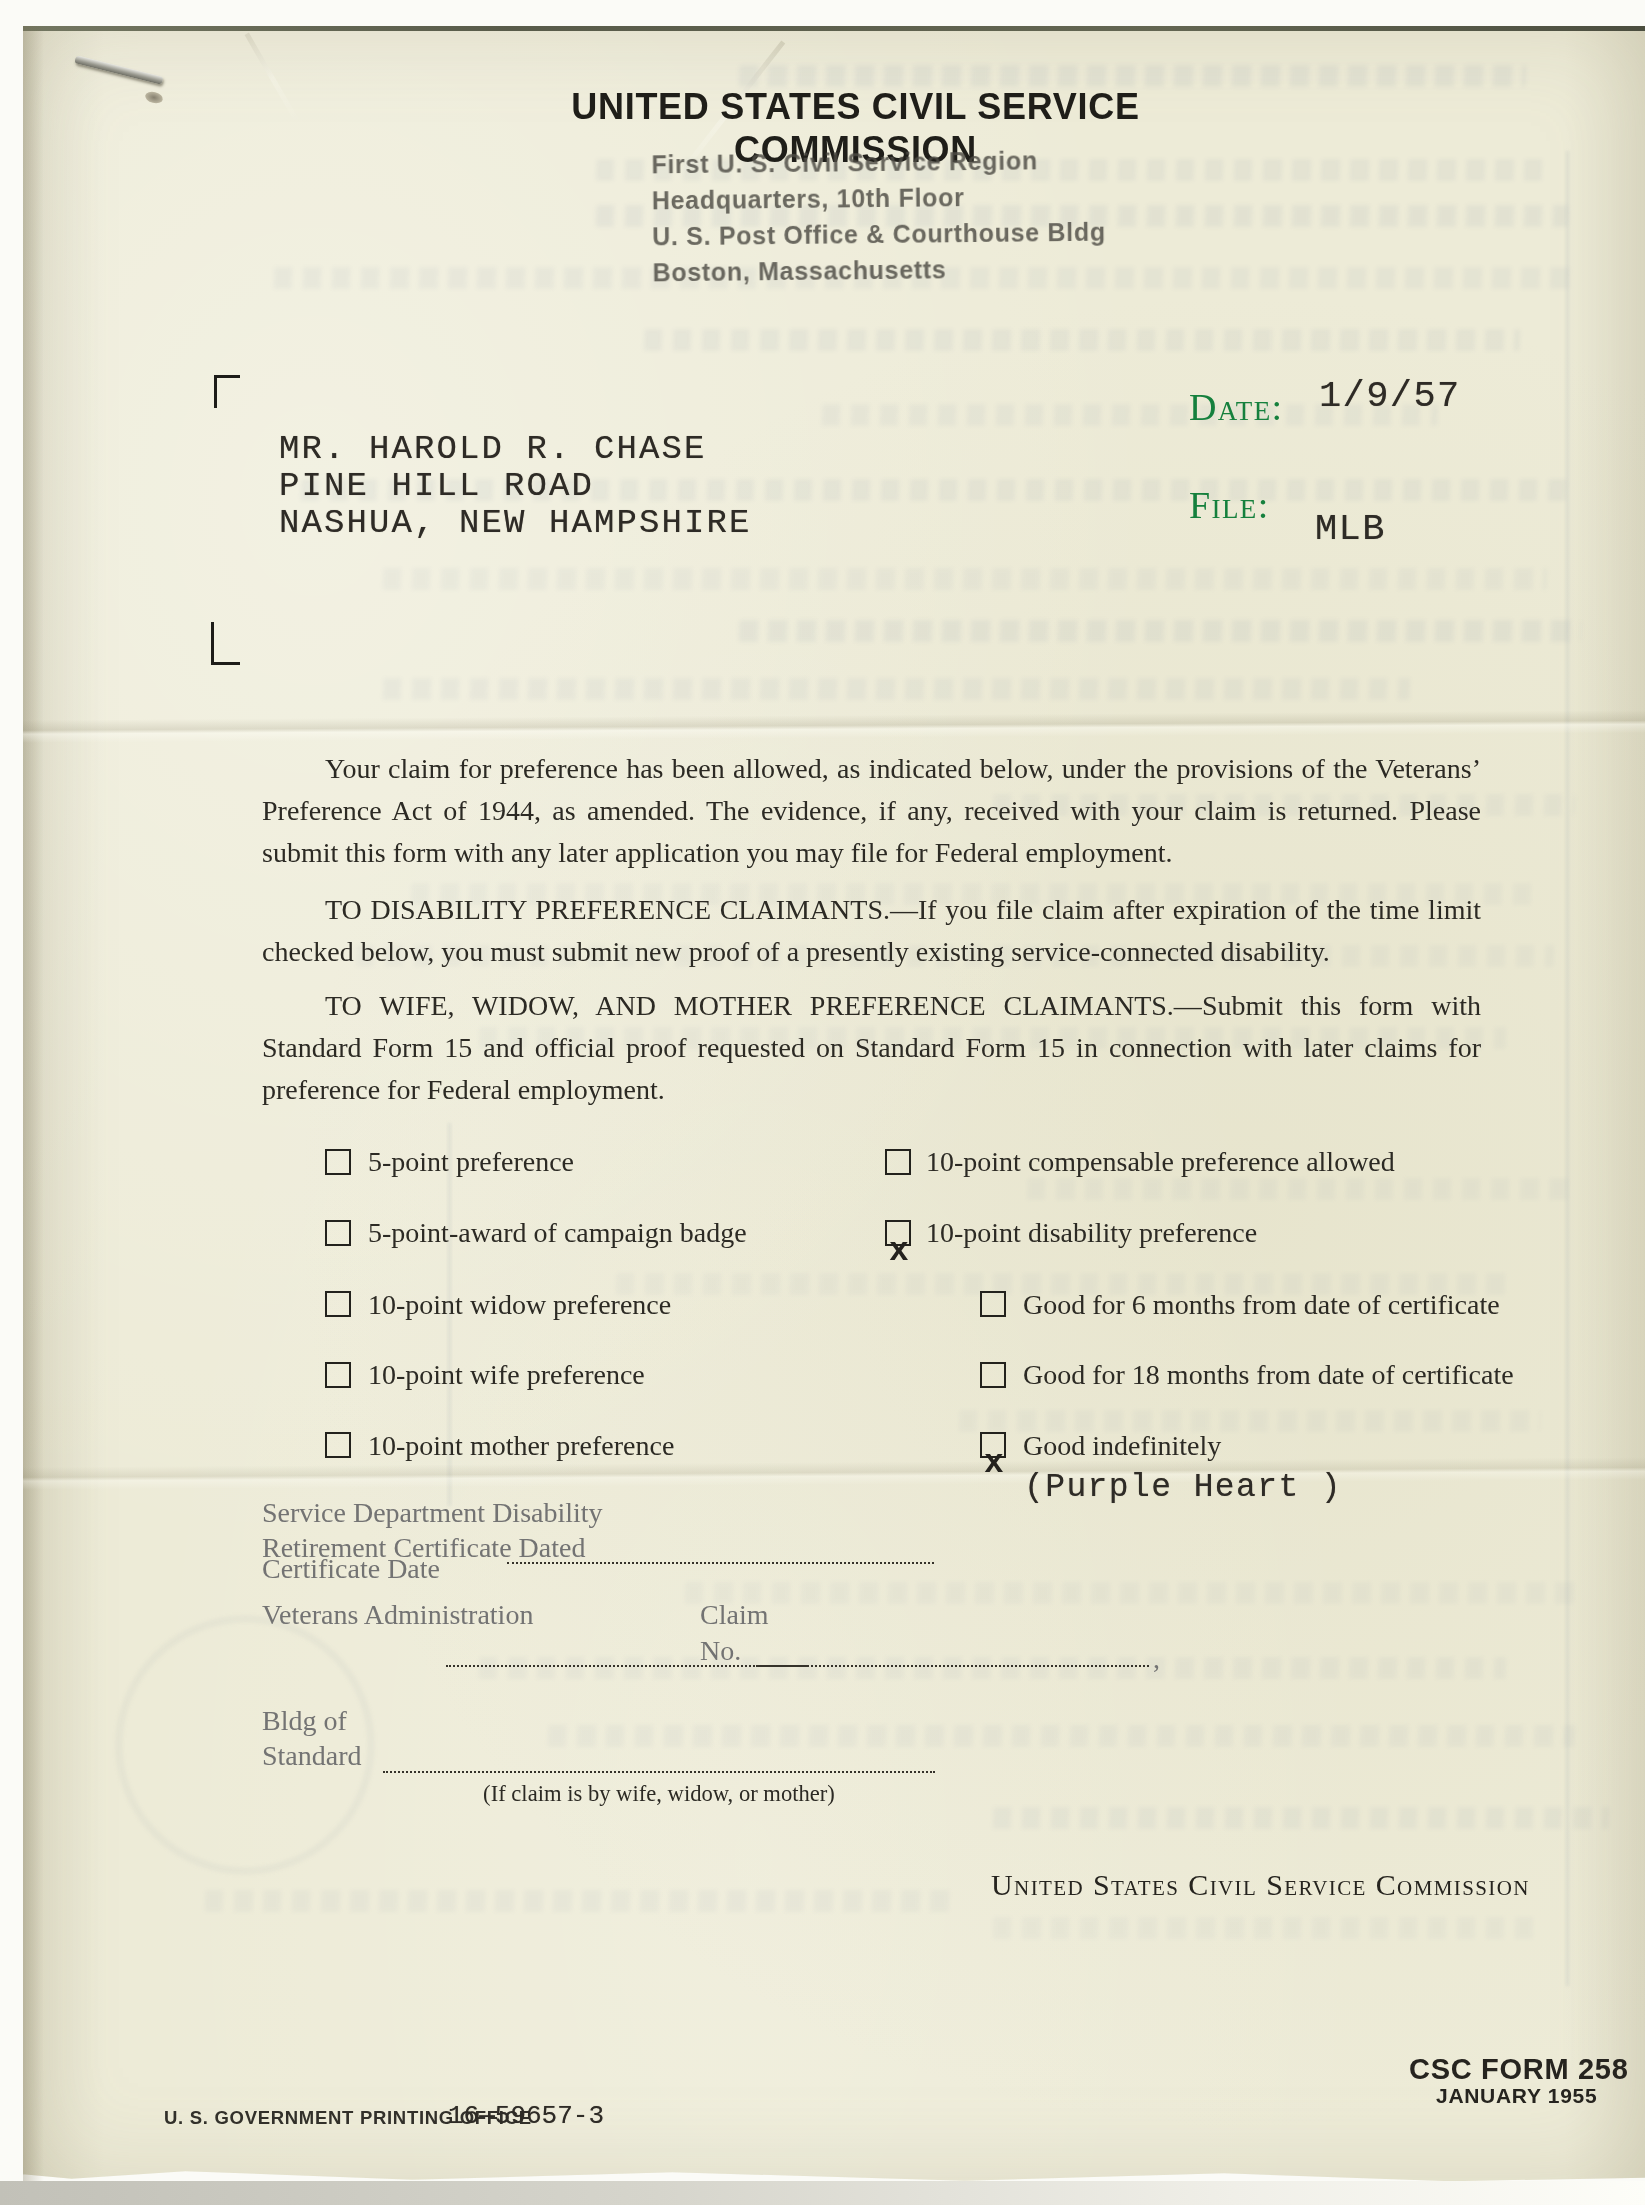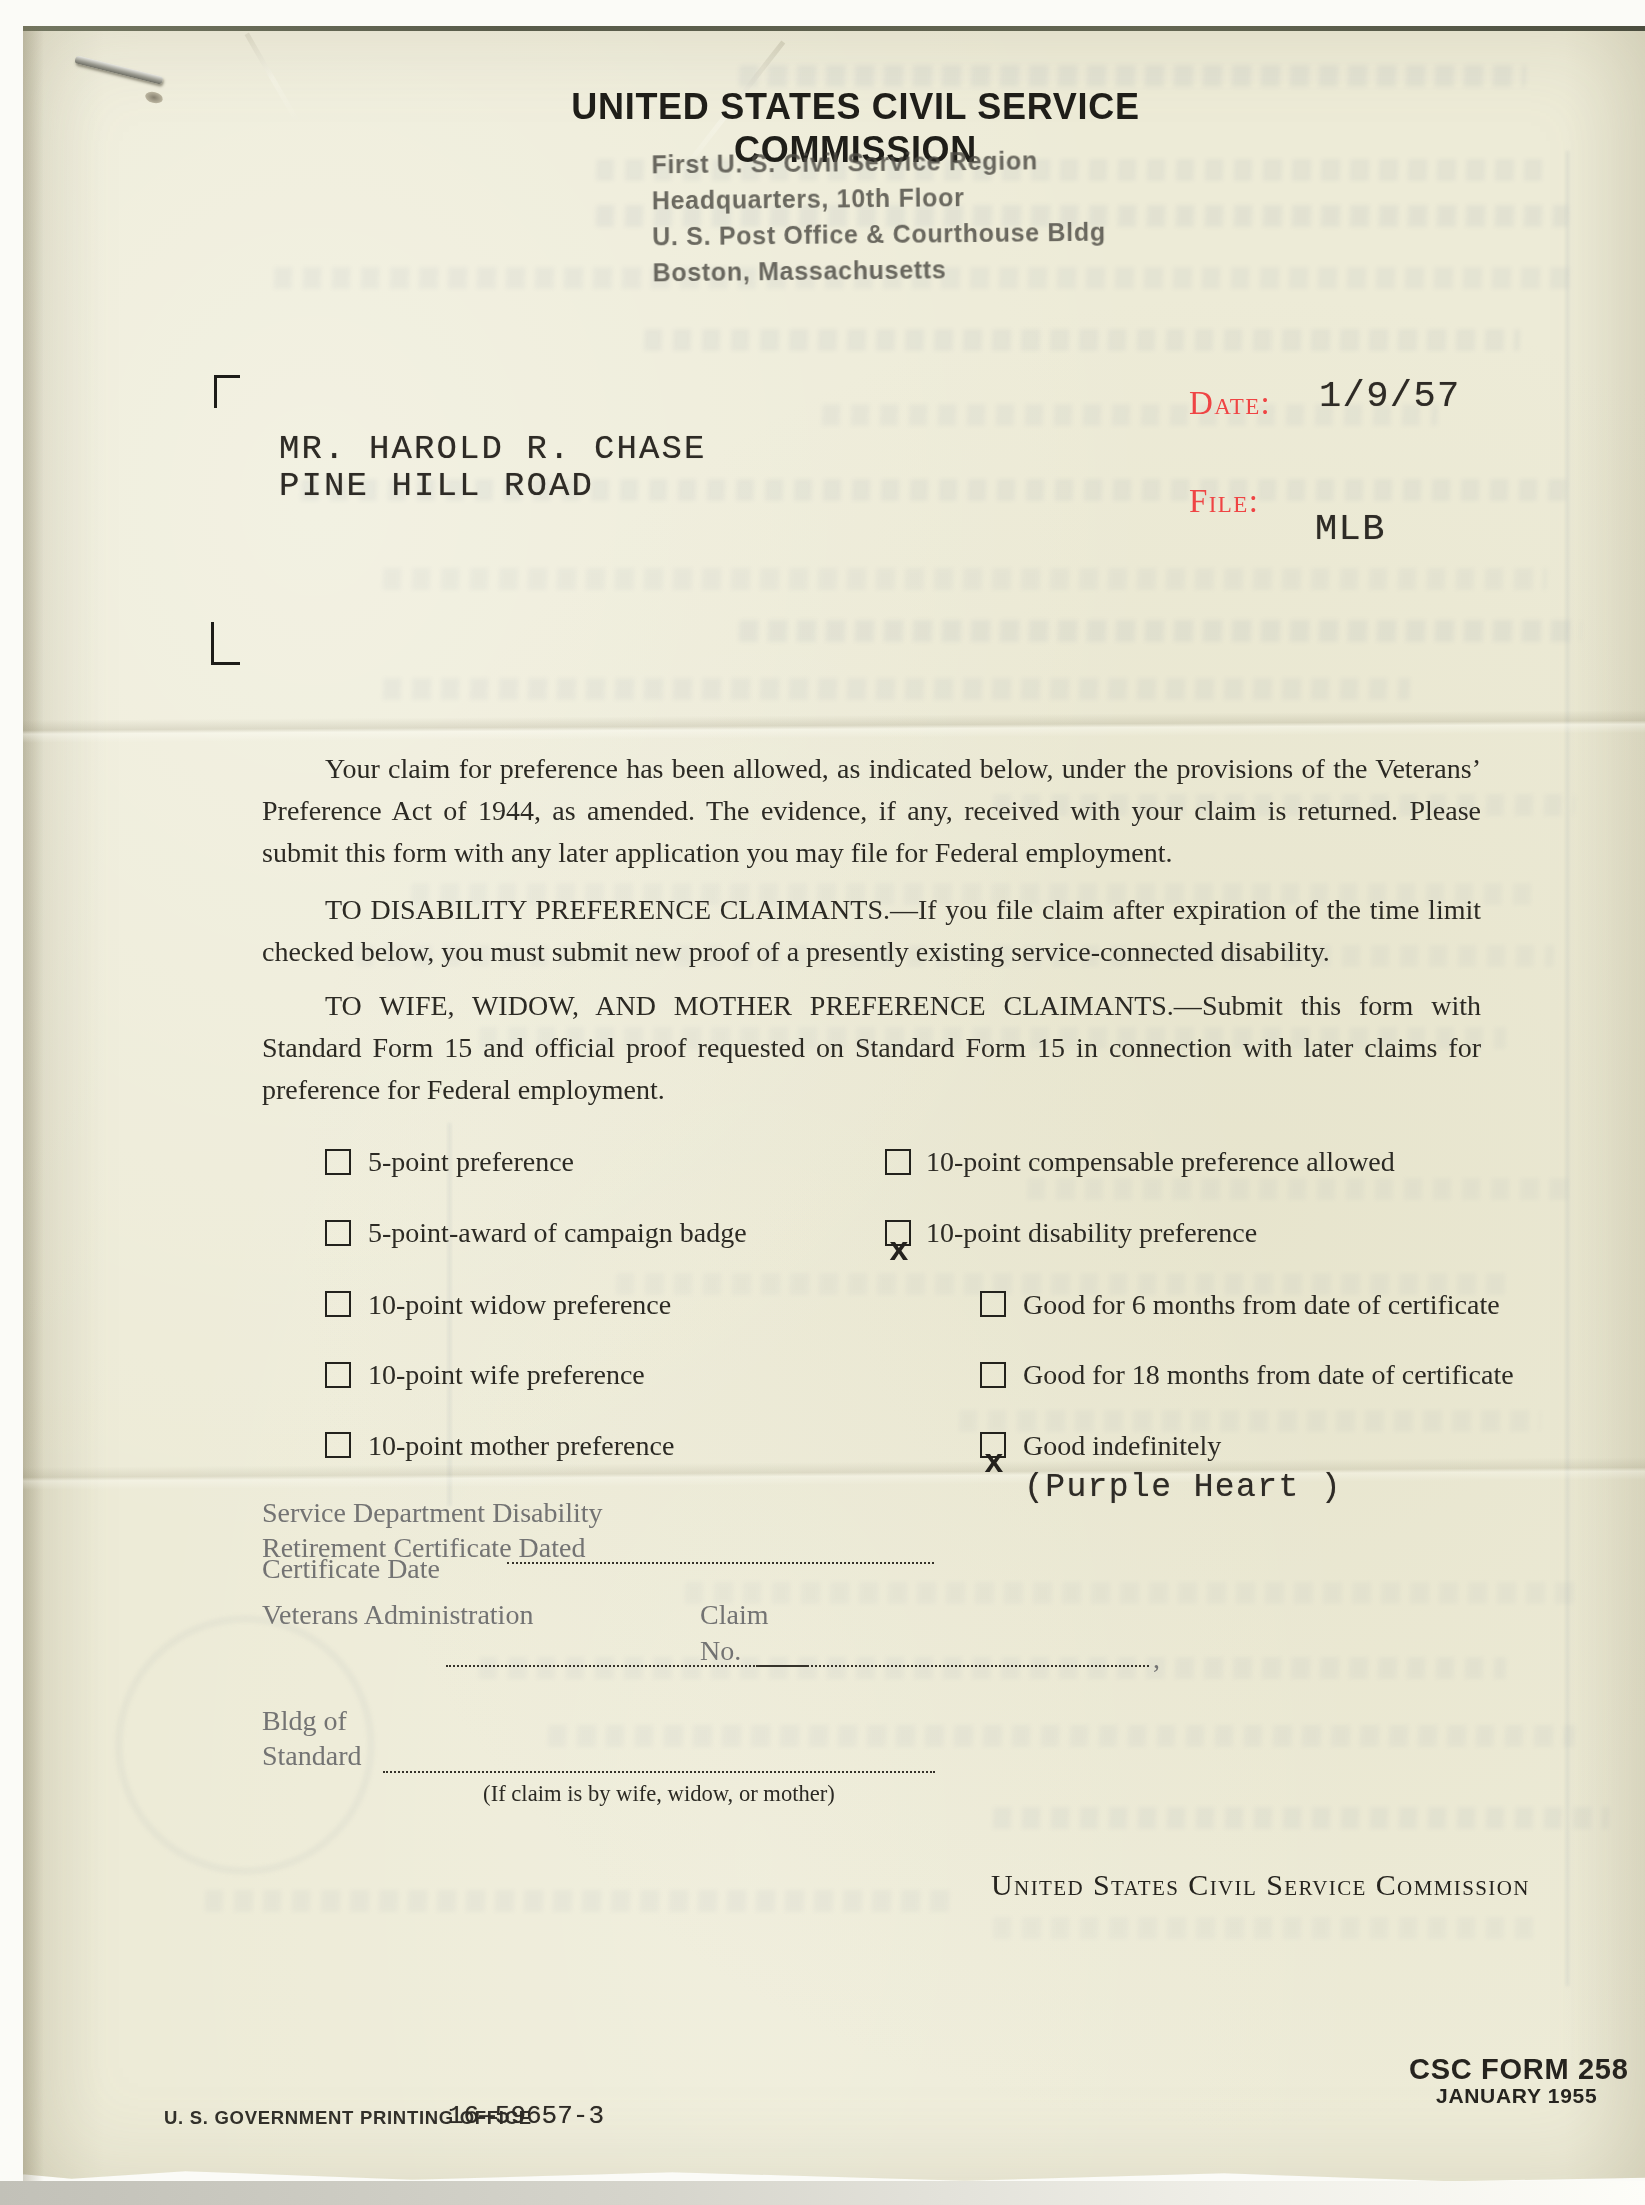--- a/index.html
+++ b/index.html
@@ -37,21 +37,21 @@
   .ghost-v{position:absolute;width:2.7px;background:rgba(118,134,158,.12);filter:blur(1.4px);}
   .ghost-circle{position:absolute;border:6.8px solid rgba(125,138,158,.08);border-radius:50%;filter:blur(2.1px);}
   
   .title{position:absolute;left:527px;top:86px;width:657px;text-align:center;
     font-family:"Liberation Sans","DejaVu Sans",sans-serif;font-weight:700;font-size:36px;
     letter-spacing:0.7px;color:#1f1e19;transform:scaleY(1.04);}
   .stamp{position:absolute;left:652px;top:144px;font-family:"Liberation Sans","DejaVu Sans",sans-serif;
     font-weight:700;font-size:25px;line-height:36px;color:#4e4c45;opacity:.82;
     letter-spacing:0.7px;transform:rotate(-.6deg);filter:blur(0.3px);}
   .smallcaps{font-variant:small-caps;}
-  .meta-label{position:absolute;font-size:33px;color:#ef4444;letter-spacing:1.4px;}
+  .meta-label{position:absolute;font-size:38px;color:#15803d;letter-spacing:1.4px;}
   .typed{font-family:"Liberation Mono","DejaVu Sans Mono",monospace;font-weight:400;color:#2e2b26;
     text-shadow:0 0 0.7px rgba(45,40,32,.55);}
   .addr{position:absolute;left:279px;top:431px;font-size:34px;line-height:37px;letter-spacing:2.1px;}
   .cropmark{position:absolute;border:0 solid #1d1c18;}
   .para{position:absolute;left:262px;width:1219px;font-size:28px;line-height:42px;color:#2c2a24;
     text-align:justify;text-indent:63px;}
   .box{position:absolute;width:22px;height:22px;border:2.7px solid #23221d;background:transparent;}
   .xmark{position:absolute;left:2.1px;top:11px;font-family:"Liberation Mono","DejaVu Sans Mono",monospace;
     font-weight:700;font-size:33px;color:#24221e;}
   .cblabel{position:absolute;font-size:28px;color:#2c2a24;}
@@ -125,20 +125,21 @@
   <div class="typed" style="position:absolute;left:1319px;top:375px;font-size:37px;letter-spacing:1.4px">1/9/57</div>
   <div class="meta-label smallcaps" style="left:1189px;top:483px">File:</div>
   <div class="typed" style="position:absolute;left:1315px;top:508px;font-size:37px;letter-spacing:1.4px">MLB</div>
 
   <div class="cropmark" style="left:214px;top:375px;width:23px;height:30px;border-top-width:3.4px;border-left-width:3.4px"></div>
   <div class="cropmark" style="left:211px;top:622px;width:26px;height:40px;border-bottom-width:3.4px;border-left-width:3.4px"></div>
 
   <div class="typed addr">
     <div>MR. HAROLD R. CHASE</div>
     <div>PINE HILL ROAD</div>
+    <div>NASHUA, NEW HAMPSHIRE</div>
   </div>
 
   <div class="para" style="top:748px"><span>Your claim for preference has been allowed, as indicated below, under the provisions of the Veterans’ Preference Act of 1944, as amended.  The evidence, if any, received with your claim is returned.  Please submit this form with any later application you may file for Federal employment.</span></div>
   <div class="para" style="top:889px"><span>TO DISABILITY PREFERENCE CLAIMANTS.—</span><span>If you file claim after expiration of the time limit checked below, you must submit new proof of a presently existing service-connected disability.</span></div>
   <div class="para" style="top:985px"><span>TO WIFE, WIDOW, AND MOTHER PREFERENCE CLAIMANTS.—</span><span>Submit this form with Standard Form 15 and official proof requested on Standard Form 15 in connection with later claims for preference for Federal employment.</span></div>
 
   <span class="box" style="left:325px;top:1149px"></span>
   <span class="cblabel" style="left:368px;top:1146px">5-point preference</span>
   <span class="box" style="left:325px;top:1220px"></span>
   <span class="cblabel" style="left:368px;top:1217px">5-point-award of campaign badge</span>

